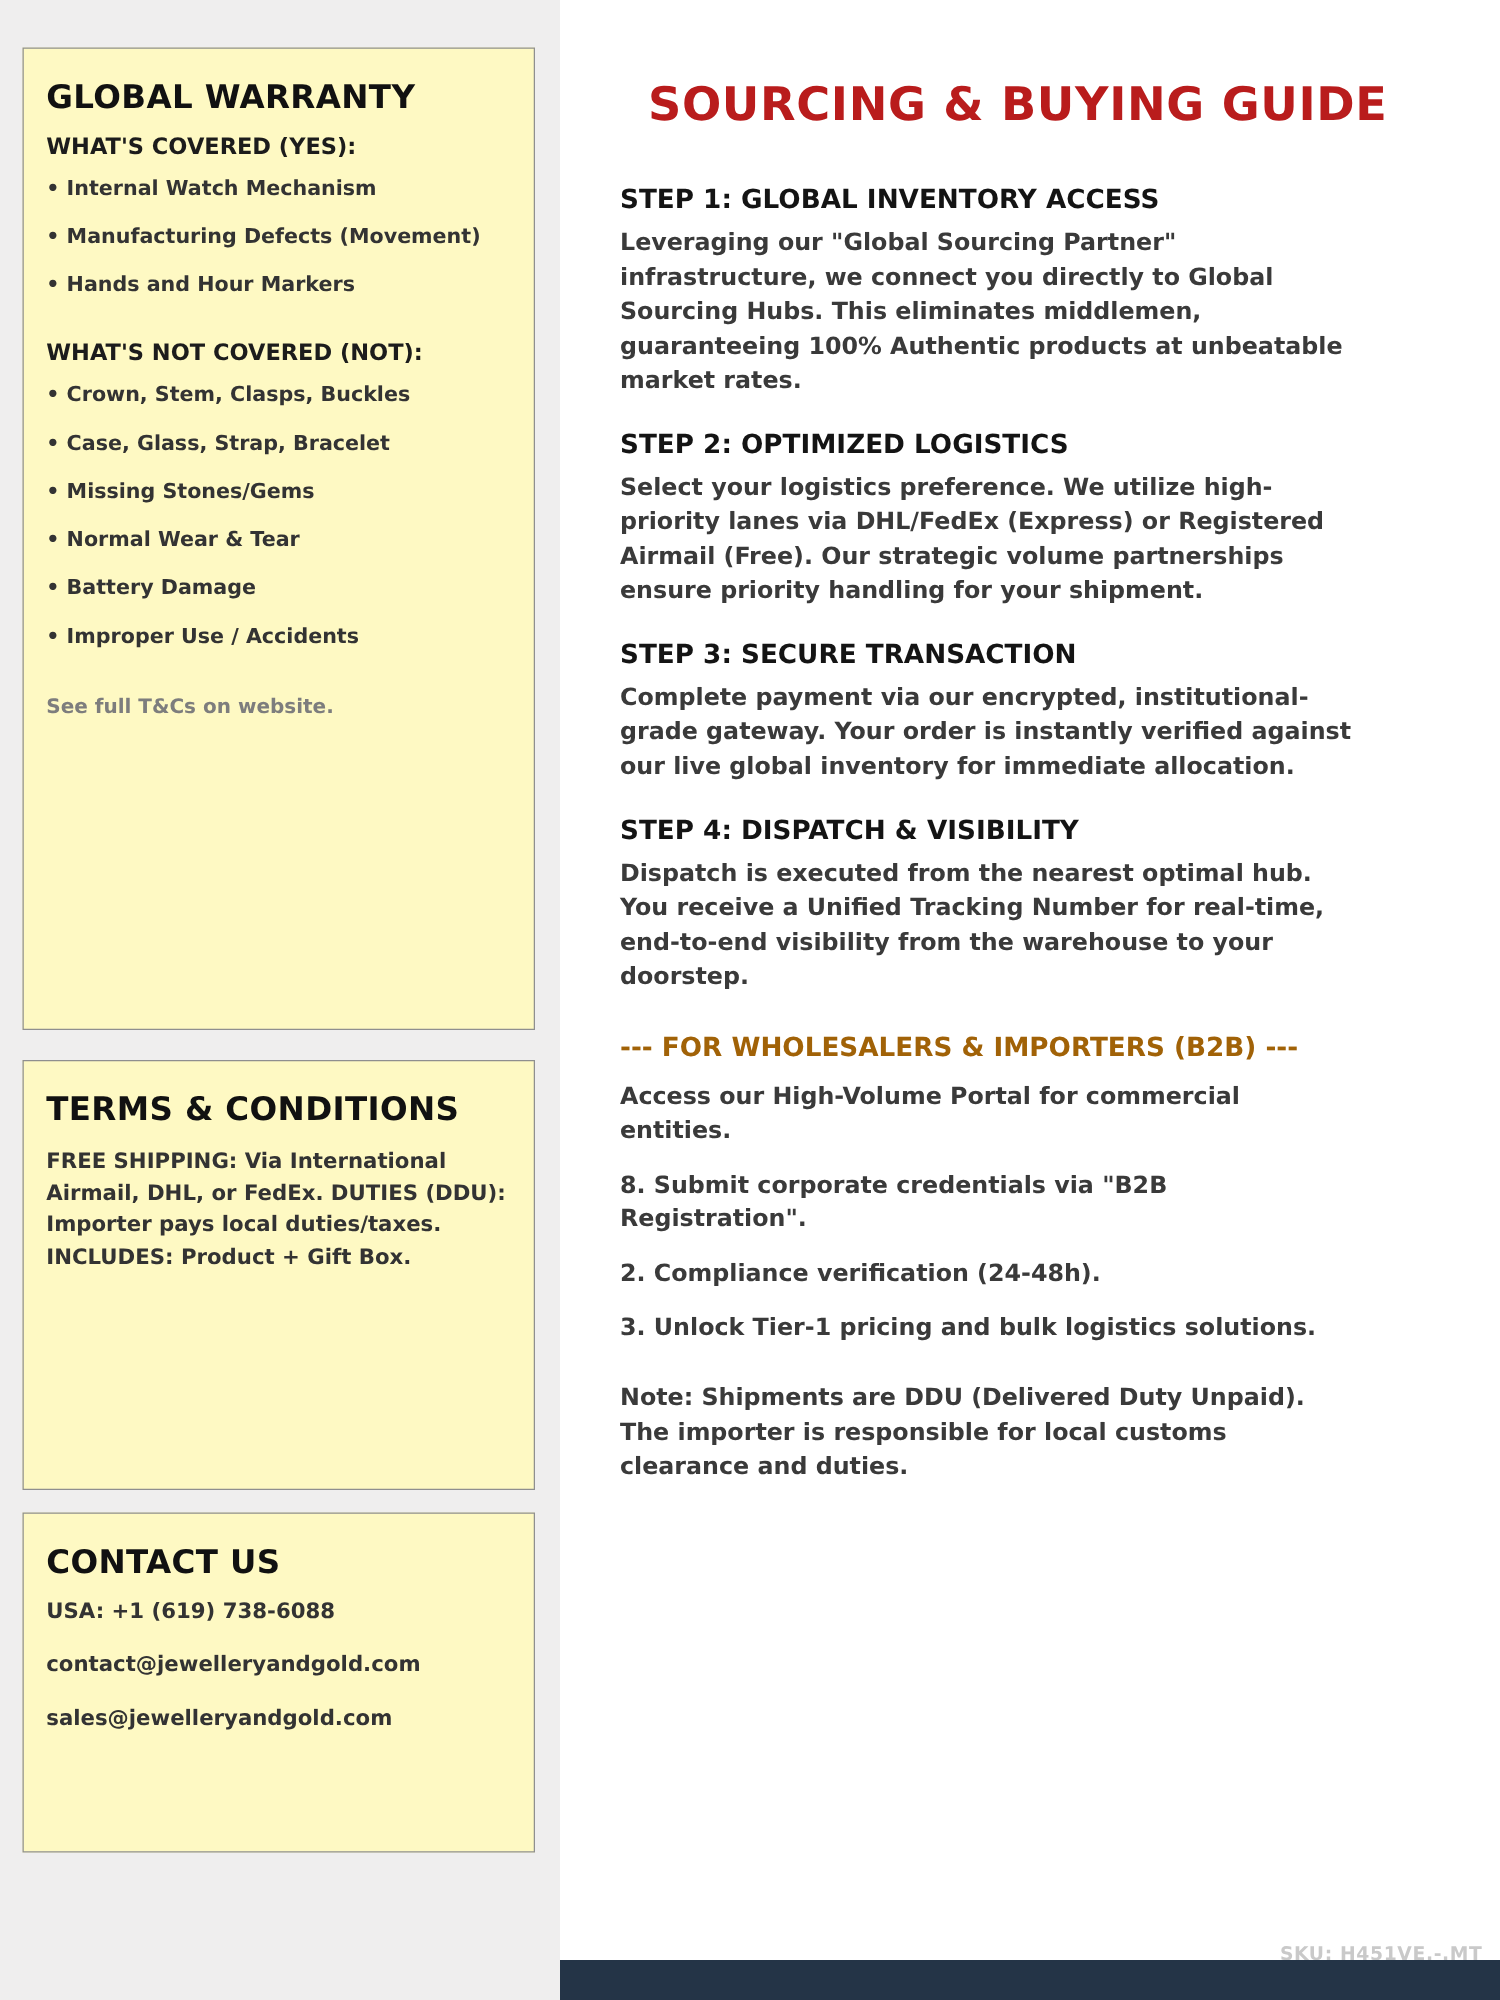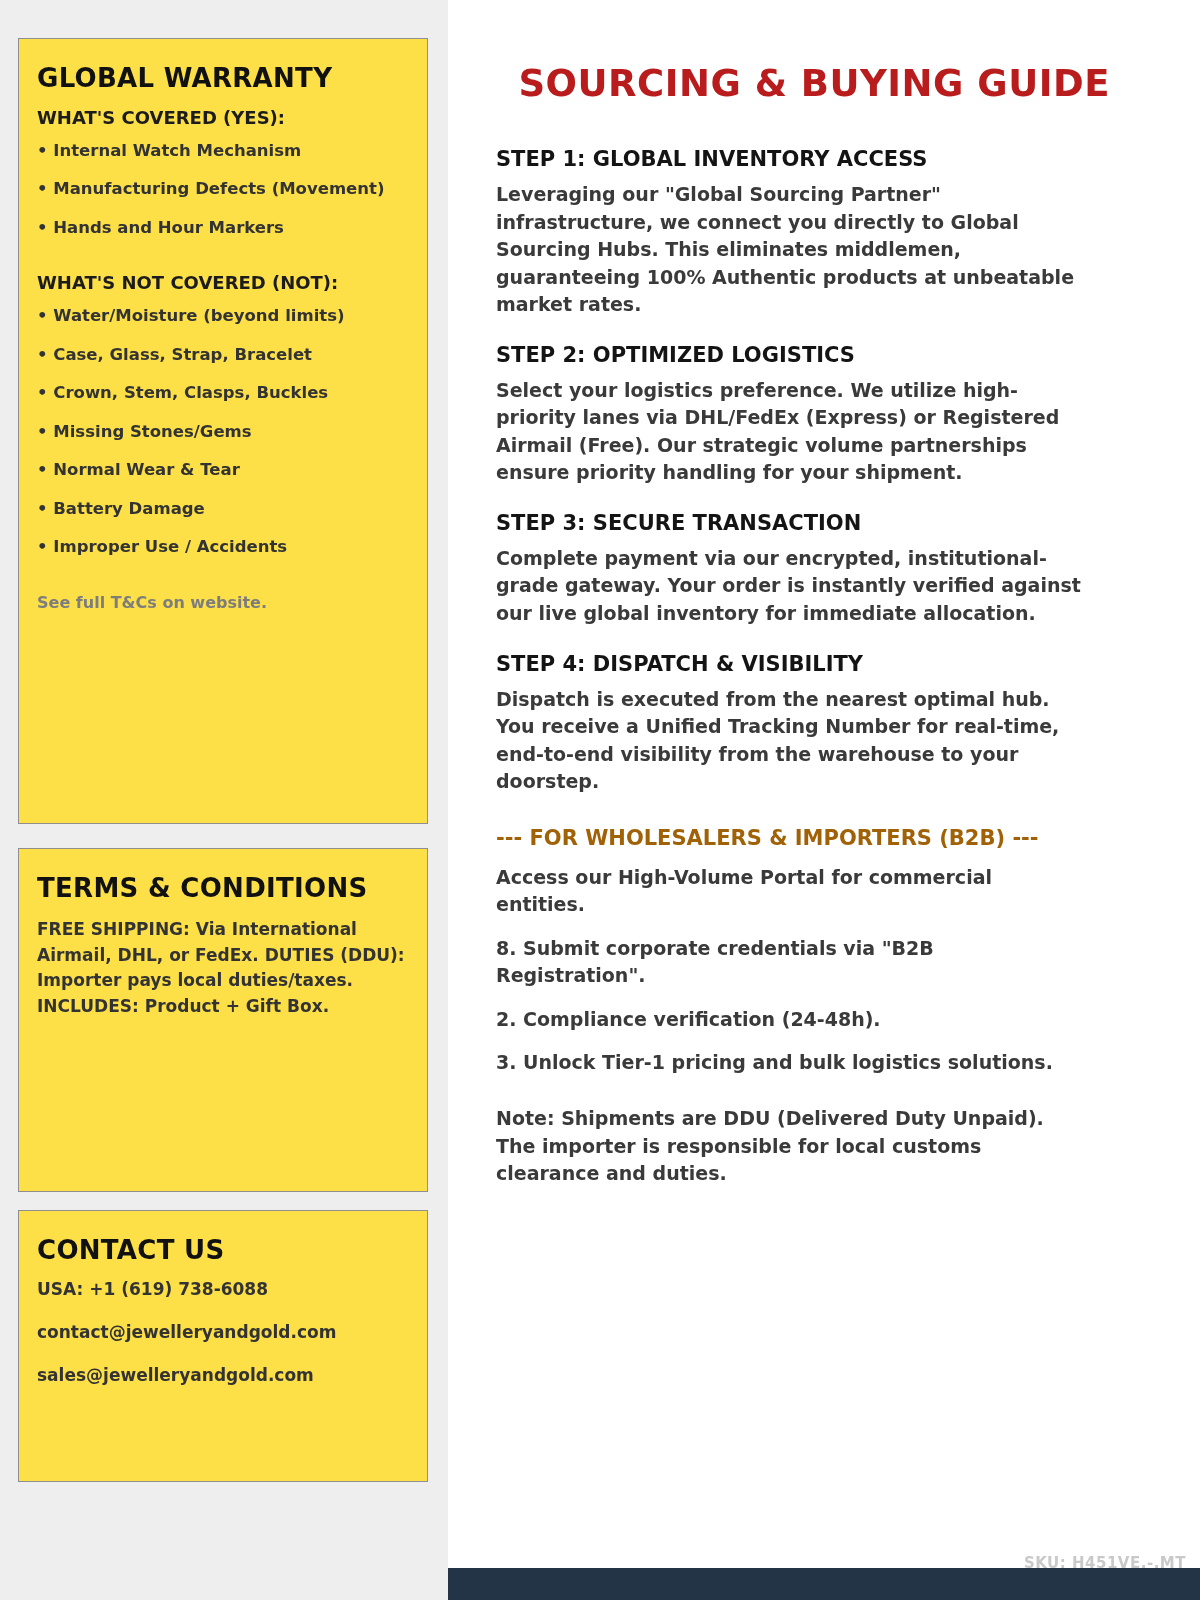--- a/index.html
+++ b/index.html
@@ -15,21 +15,21 @@
   
   .sidebar {
     width: 448px;
     min-width: 448px;
     background: #efeeee;
     padding: 38px 20px 0 18px;
     display: flex;
     flex-direction: column;
   }
   .side-box {
-    background: #fde047;
+    background: #fef9c3;
     border: 1px solid #8f8f8f;
     padding: 24px 16px 20px 18px;
   }
   .box-warranty { height: 786px; }
   .box-terms { margin-top: 24px; height: 344px; }
   .box-contact { margin-top: 18px; height: 272px; }
 
   .side-title {
     font-size: 26px;
     font-weight: 800;
@@ -146,23 +146,22 @@
 
     <div class="side-subhead">WHAT'S COVERED (YES):</div>
     <ul class="bullet-list">
       <li>Internal Watch Mechanism</li>
       <li>Manufacturing Defects (Movement)</li>
       <li>Hands and Hour Markers</li>
     </ul>
 
     <div class="side-subhead second">WHAT'S NOT COVERED (NOT):</div>
     <ul class="bullet-list">
-      <li>Water/Moisture (beyond limits)</li>
+      <li>Crown, Stem, Clasps, Buckles</li>
       <li>Case, Glass, Strap, Bracelet</li>
-      <li>Crown, Stem, Clasps, Buckles</li>
       <li>Missing Stones/Gems</li>
       <li>Normal Wear &amp; Tear</li>
       <li>Battery Damage</li>
       <li>Improper Use / Accidents</li>
     </ul>
 
     <div class="side-footnote">See full T&amp;Cs on website.</div>
   </div>
 
   <div class="side-box box-terms">

